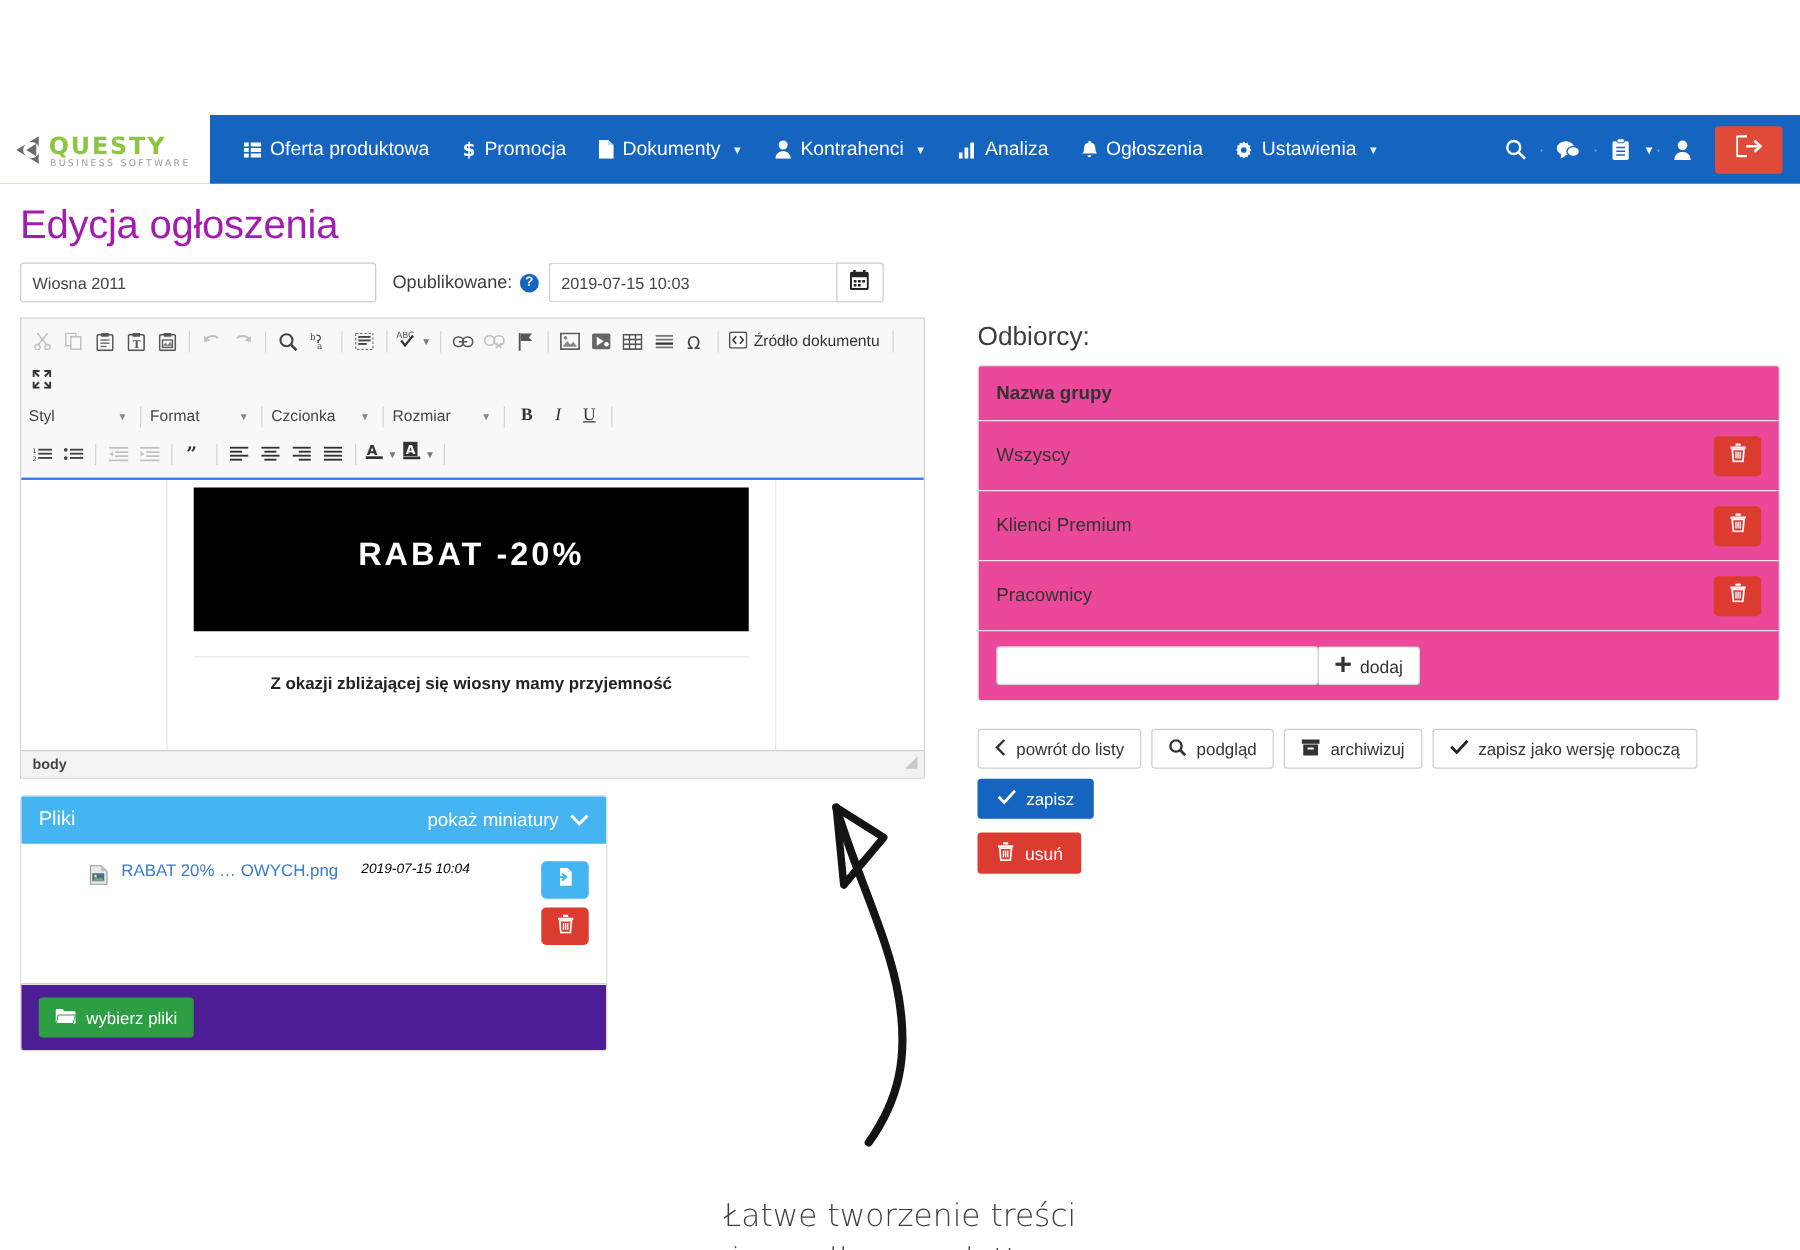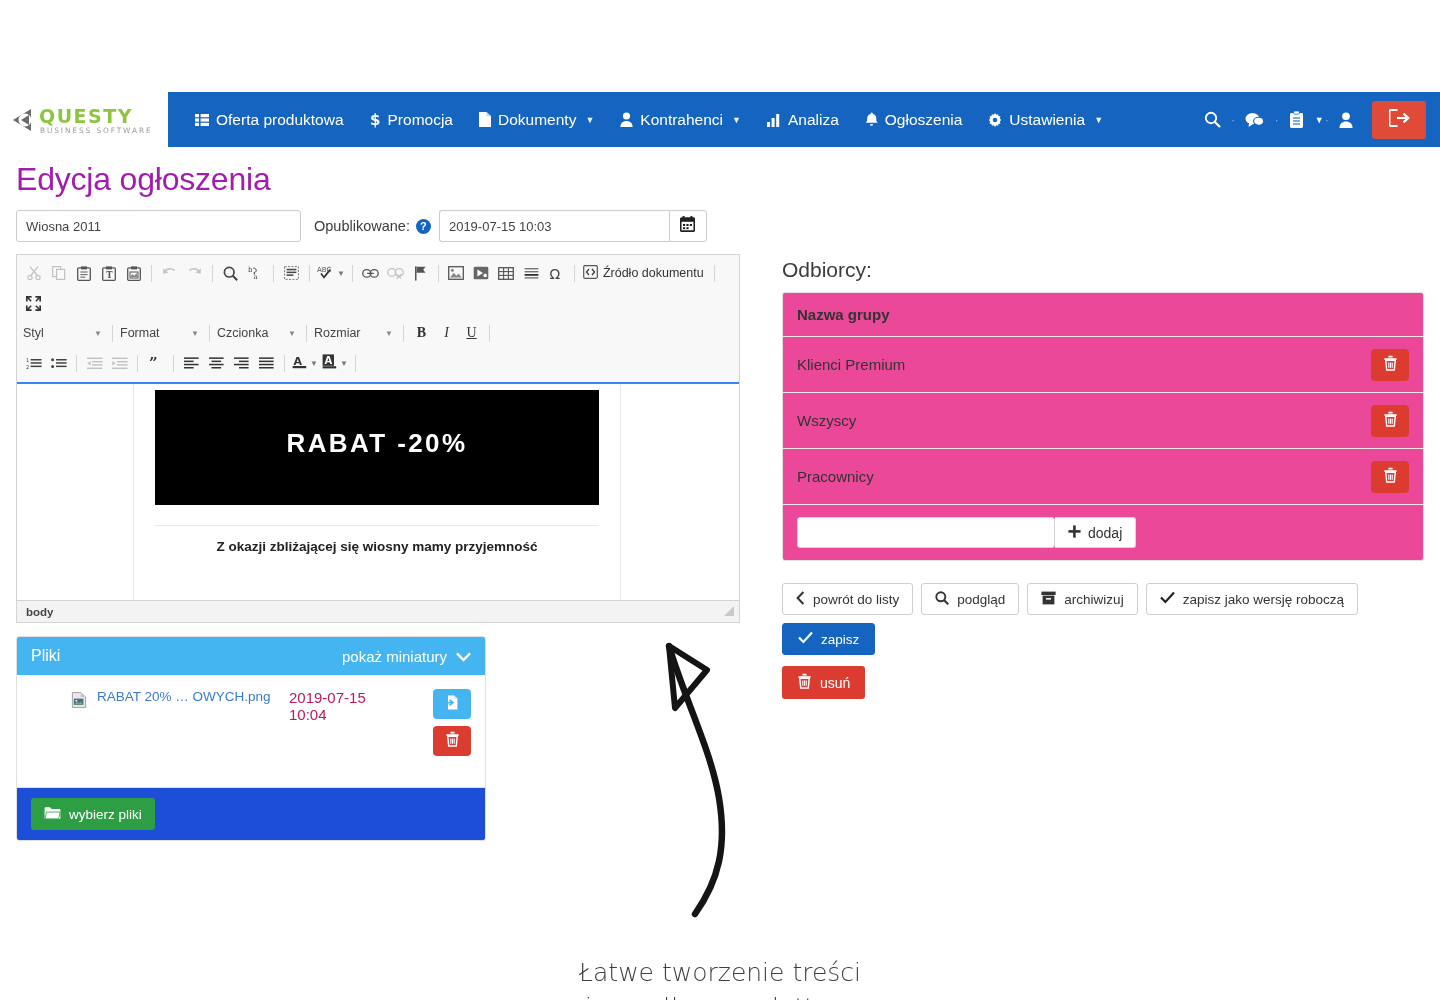--- a/index.html
+++ b/index.html
@@ -135,30 +135,30 @@
   .files-head {
     background:#44b5f0; color:#fff; height:38px; display:flex; align-items:center;
     justify-content:space-between; padding:0 14px;
   }
   .files-title { font-size:16px; }
   .files-toggle { font-size:15px; display:flex; align-items:center; gap:9px; cursor:pointer; }
   .files-body { padding:14px 0 0 0; min-height:102px; position:relative; }
   .file-row { display:flex; align-items:flex-start; padding:0 14px; }
   .file-ico { width:16px; height:16px; margin:3px 10px 0 40px; flex:0 0 16px;}
   .file-name { color:#3a7bd0; font-size:13.5px; cursor:pointer; width:192px; }
-  .file-date { font-size:15px; color:#be185d; width:110px; }
+  .file-date { font-size:11px; color:#000000; width:110px;font-style:italic; }
   .file-acts { margin-left:auto; display:flex; flex-direction:column; gap:7px; align-items:flex-end; }
   .sq-btn {
     width:38px; height:30px; border-radius:4px; display:flex; align-items:center;
     justify-content:center; cursor:pointer;
   }
   .sq-blue { background:#44b5f0; }
   .sq-red  { background:#dc3c30; }
   .files-foot {
-    background:#1d4ed8; border-top:1px solid #e2e2e2; padding:10px 14px; margin-top:10px;
+    background:#4c1d95; border-top:1px solid #e2e2e2; padding:10px 14px; margin-top:10px;
   }
   .green-btn {
     background:#2e9e45; color:#fff; border-radius:3px; height:32px; display:inline-flex;
     align-items:center; gap:8px; padding:0 13px; font-size:13.5px; cursor:pointer;
   }
 
   
   .r-title { font-size:21px; color:#3c3c3c; margin-bottom:10px; }
   .recip-table {
     border:1px solid #e2e2e2; border-radius:3px; background:#ec4899; overflow:hidden;
@@ -776,37 +776,37 @@
       </div>
     </div>
 
     <div class="col-right">
       <div class="r-title">Odbiorcy:</div>
 
       <div class="recip-table">
         <div class="rt-head">Nazwa grupy</div>
 
         <div class="rt-row">
-          <span class="rt-name">Klienci Premium</span>
+          <span class="rt-name">Wszyscy</span>
           <span class="rt-del">
             <span>
               <svg width="15" height="16" viewBox="0 0 15 16">
                   <rect x="1.4" y="3.2" width="12.2" height="1.7" fill="#fff"></rect>
                   <rect x="5.4" y="0.8" width="4.2" height="1.8" rx="0.5" fill="#fff"></rect>
                   <path d="M2.8 5.4 h9.4 l-0.9 9.6 H3.7z" fill="none" stroke="#fff" stroke-width="1.4"></path>
                   <line x1="5.8" y1="7.4" x2="5.8" y2="12.8" stroke="#fff" stroke-width="1.1"></line>
                   <line x1="7.5" y1="7.4" x2="7.5" y2="12.8" stroke="#fff" stroke-width="1.1"></line>
                   <line x1="9.2" y1="7.4" x2="9.2" y2="12.8" stroke="#fff" stroke-width="1.1"></line>
                 </svg>
             </span>
           </span>
         </div>
 
         <div class="rt-row">
-          <span class="rt-name">Wszyscy</span>
+          <span class="rt-name">Klienci Premium</span>
           <span class="rt-del">
             <span>
               <svg width="15" height="16" viewBox="0 0 15 16">
                   <rect x="1.4" y="3.2" width="12.2" height="1.7" fill="#fff"></rect>
                   <rect x="5.4" y="0.8" width="4.2" height="1.8" rx="0.5" fill="#fff"></rect>
                   <path d="M2.8 5.4 h9.4 l-0.9 9.6 H3.7z" fill="none" stroke="#fff" stroke-width="1.4"></path>
                   <line x1="5.8" y1="7.4" x2="5.8" y2="12.8" stroke="#fff" stroke-width="1.1"></line>
                   <line x1="7.5" y1="7.4" x2="7.5" y2="12.8" stroke="#fff" stroke-width="1.1"></line>
                   <line x1="9.2" y1="7.4" x2="9.2" y2="12.8" stroke="#fff" stroke-width="1.1"></line>
                 </svg>

